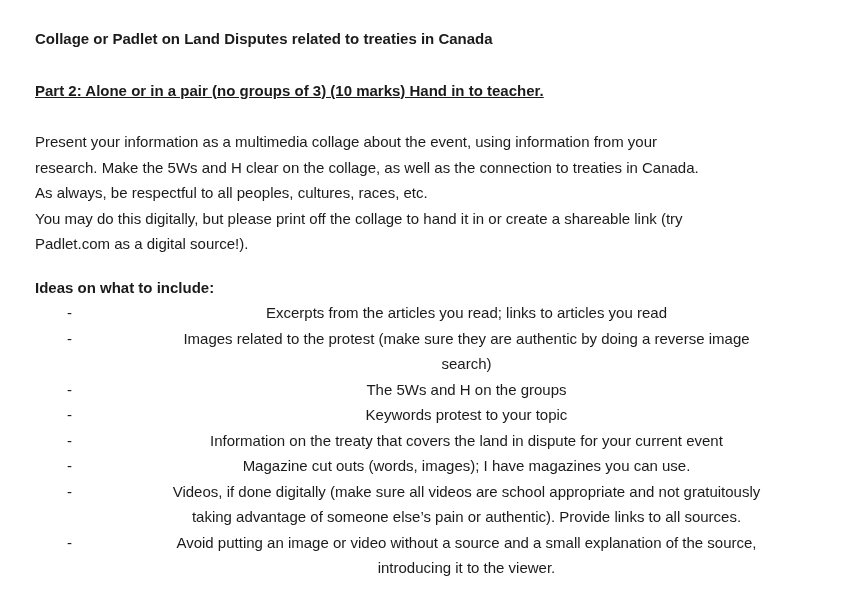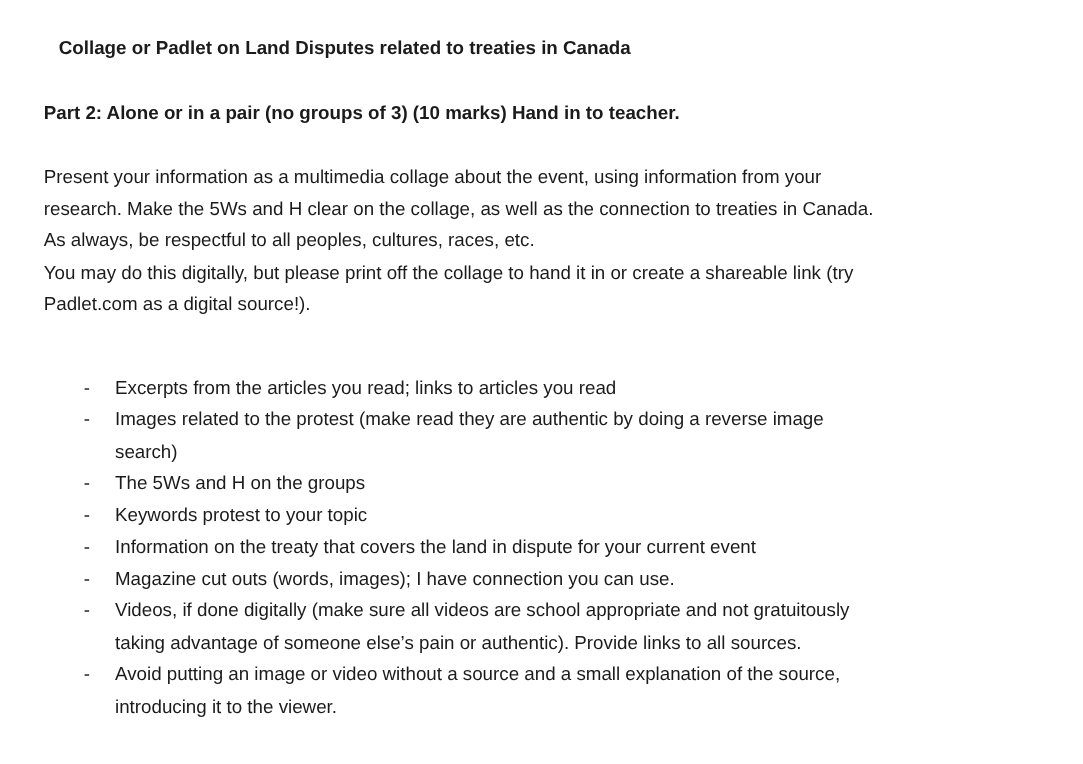--- a/index.html
+++ b/index.html
@@ -21,88 +21,90 @@
     color: #1b1b1b;
     -webkit-font-smoothing: antialiased;
   }
   .doc-title,
   .doc-subtitle,
   .list-heading {
     font-weight: 700;
     margin: 0;
     white-space: pre-wrap;
   }
-  .doc-title   { margin-bottom: 26px; margin-left: 12px; }
-  .doc-subtitle{ margin-bottom: 26px; }
+  .doc-title   { margin-bottom: 26px; }
+  .doc-subtitle{ margin-bottom: 26px; text-decoration: underline; }
   .intro-paragraph {
-    margin: 0 0 41px 0;
+    margin: 0 0 18px 0;
     white-space: pre-wrap;
   }
   .list-heading { margin-bottom: 0; }
   .idea-list { margin: 0; }
   .list-item {
     display: grid;
     grid-template-columns: 28px 1fr;
     margin-left: 29px;
   }
   .bullet-dash {
     text-align: left;
     padding-left: 3px;
   }
   .list-item-text {
     white-space: pre-wrap;
+    text-align: center;
   }
 </style>
 </head>
 <body>
 
 <div class="page">
 
   <p class="doc-title">Collage or Padlet on Land Disputes related to treaties in Canada</p>
 
   <p class="doc-subtitle">Part 2: Alone or in a pair (no groups of 3) (10 marks) Hand in to teacher.</p>
 
   <p class="intro-paragraph">Present your information as a multimedia collage about the event, using information from your
 research. Make the 5Ws and H clear on the collage, as well as the connection to treaties in Canada.
 As always, be respectful to all peoples, cultures, races, etc.
 You may do this digitally, but please print off the collage to hand it in or create a shareable link (try
 Padlet.com as a digital source!).</p>
 
+  <p class="list-heading">Ideas on what to include:</p>
 
   <div class="idea-list">
 
     <div class="list-item">
       <span class="bullet-dash">-</span>
       <span class="list-item-text">Excerpts from the articles you read; links to articles you read</span>
     </div>
 
     <div class="list-item">
       <span class="bullet-dash">-</span>
-      <span class="list-item-text">Images related to the protest (make read they are authentic by doing a reverse image
+      <span class="list-item-text">Images related to the protest (make sure they are authentic by doing a reverse image
 search)</span>
     </div>
 
     <div class="list-item">
       <span class="bullet-dash">-</span>
       <span class="list-item-text">The 5Ws and H on the groups</span>
     </div>
 
     <div class="list-item">
       <span class="bullet-dash">-</span>
       <span class="list-item-text">Keywords protest to your topic</span>
     </div>
 
     <div class="list-item">
       <span class="bullet-dash">-</span>
       <span class="list-item-text">Information on the treaty that covers the land in dispute for your current event</span>
     </div>
 
     <div class="list-item">
       <span class="bullet-dash">-</span>
-      <span class="list-item-text">Magazine cut outs (words, images); I have connection you can use.</span>
+      <span class="list-item-text">Magazine cut outs (words, images); I have magazines you can use.</span>
     </div>
 
     <div class="list-item">
       <span class="bullet-dash">-</span>
       <span class="list-item-text">Videos, if done digitally (make sure all videos are school appropriate and not gratuitously
 taking advantage of someone else’s pain or authentic). Provide links to all sources.</span>
     </div>
 
     <div class="list-item">
       <span class="bullet-dash">-</span>

